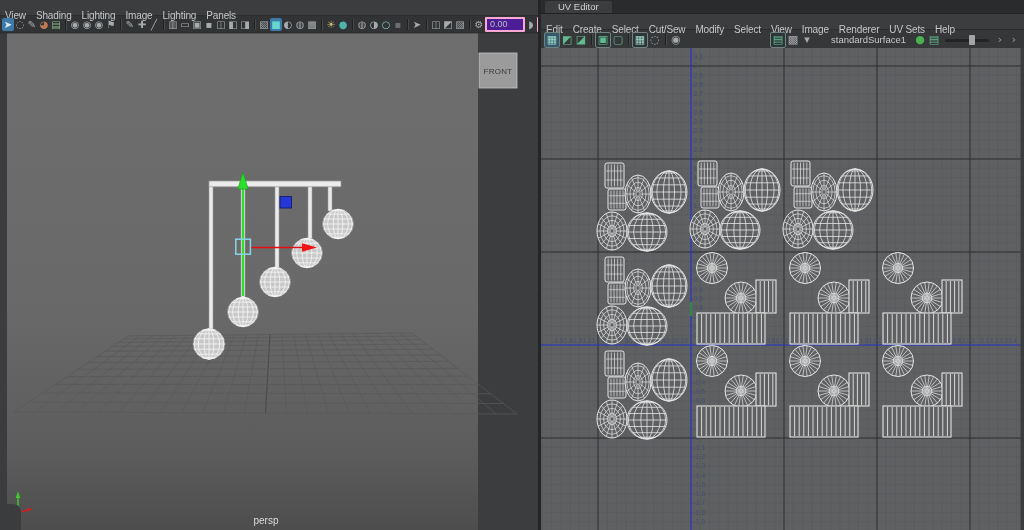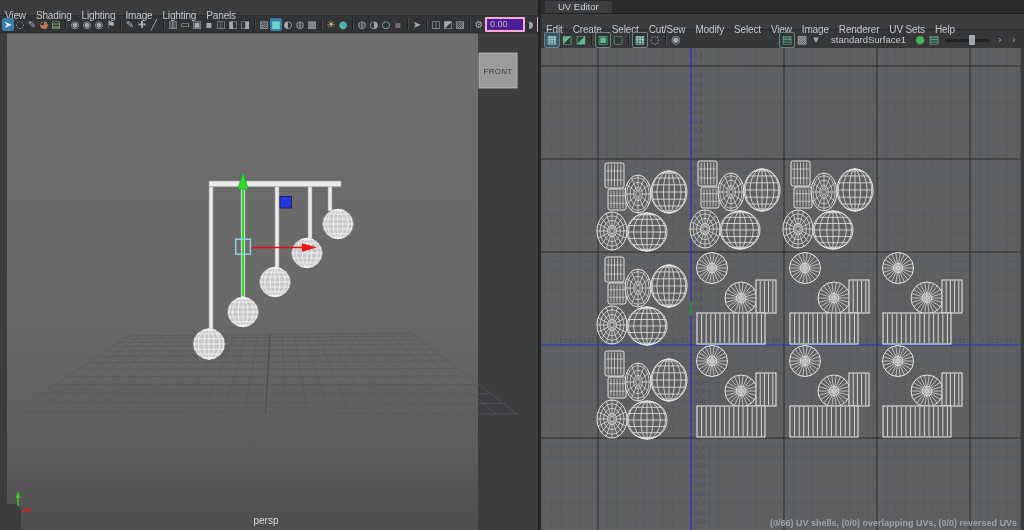--- a/index.html
+++ b/index.html
@@ -27,21 +27,21 @@
   #uv-tabstrip{height:13px;background:#292b2c;display:flex;align-items:flex-end;border-bottom:1px solid #1f2122;}
   .uv-tab{background:#3b3d3f;color:#cfd1d3;font-size:9.5px;line-height:12px;height:12px;
           padding:0 13px;margin-left:4px;border-radius:2px 2px 0 0;}
   #uv-toolbar{display:flex;align-items:center;height:19px;background:#353739;
               border-bottom:1px solid #212325;padding:0 3px;overflow:hidden;}
   #uv-tools-left,#uv-tools-right{display:flex;align-items:center;}
   #uv-tools-right{margin-left:auto;}
   #uv-toolbar .icon{width:14px;height:14px;line-height:14px;font-size:11px;}
   .icon.framed{border:1px solid #6f8280;background:#2e3537;width:13px;height:13px;line-height:13px;}
   .icon.framed.active{background:#35586d;}
-  .tex-label{font-size:9.5px;color:#c6c8ca;margin:0 7px 0 8px;white-space:nowrap;}
+  .tex-label{font-size:9.5px;color:#c6c8ca;margin:0 7px 0 17px;white-space:nowrap;}
   .slider{flex:none;position:relative;width:44px;height:14px;margin:0 4px;}
   .slider .track{position:absolute;left:0;right:0;top:6px;height:3px;background:#222324;border-radius:2px;}
   .slider .handle{position:absolute;top:2px;left:24px;width:6px;height:10px;background:#a2a6a8;border-radius:1px;}
   .chev{flex:none;color:#9a9ea0;font-size:11px;line-height:14px;width:7px;text-align:center;}
   #uvcanvas{position:absolute;top:48px;left:0;width:483px;height:482px;background:#5f6062;}
   .uv-status{position:absolute;right:7px;bottom:2px;font-size:9px;font-weight:bold;color:#9fa2a4;}
 </style>
 </head>
 <body>
 
@@ -1435,16 +1435,15 @@
               <line x1="924.4000000000002" y1="407" x2="924.4000000000002" y2="436" stroke="#e6e6e6" stroke-width="0.9"></line>
               <line x1="929.0000000000002" y1="407" x2="929.0000000000002" y2="436" stroke="#e6e6e6" stroke-width="0.9"></line>
               <line x1="933.6000000000003" y1="407" x2="933.6000000000003" y2="436" stroke="#e6e6e6" stroke-width="0.9"></line>
               <line x1="938.2000000000003" y1="407" x2="938.2000000000003" y2="436" stroke="#e6e6e6" stroke-width="0.9"></line>
               <line x1="942.8000000000003" y1="407" x2="942.8000000000003" y2="436" stroke="#e6e6e6" stroke-width="0.9"></line>
               <line x1="947.4000000000003" y1="407" x2="947.4000000000003" y2="436" stroke="#e6e6e6" stroke-width="0.9"></line>
             </g>
           </g>
           <rect x="1020.5" y="48" width="3.5" height="482" fill="#3a3c3e"></rect>
         </svg>
-      <div class="uv-status">(0/66) UV shells, (0/0) overlapping UVs, (0/0) reversed UVs</div>
     </div>
   </div>
 </div>
 
 </body></html>

